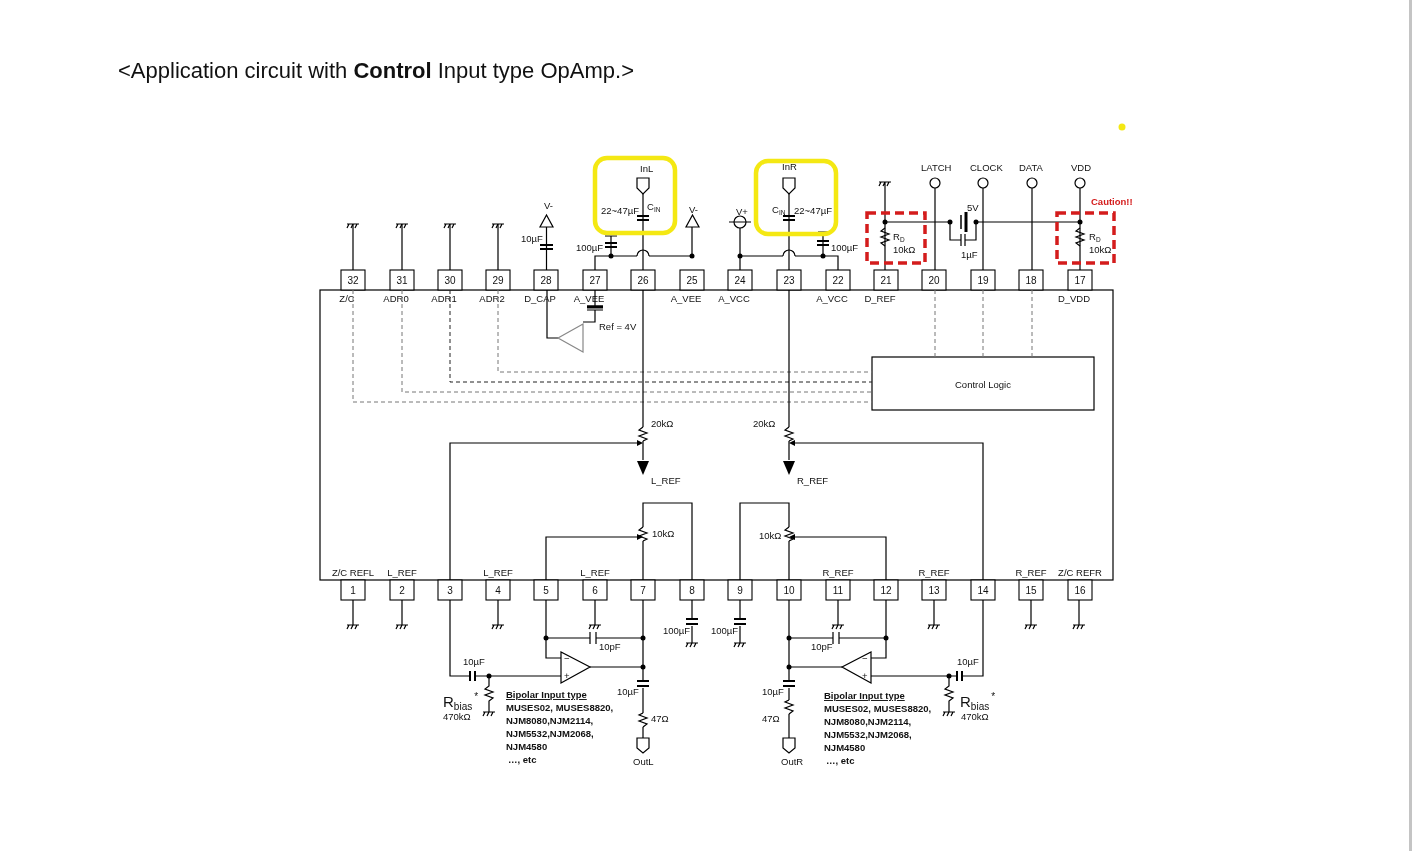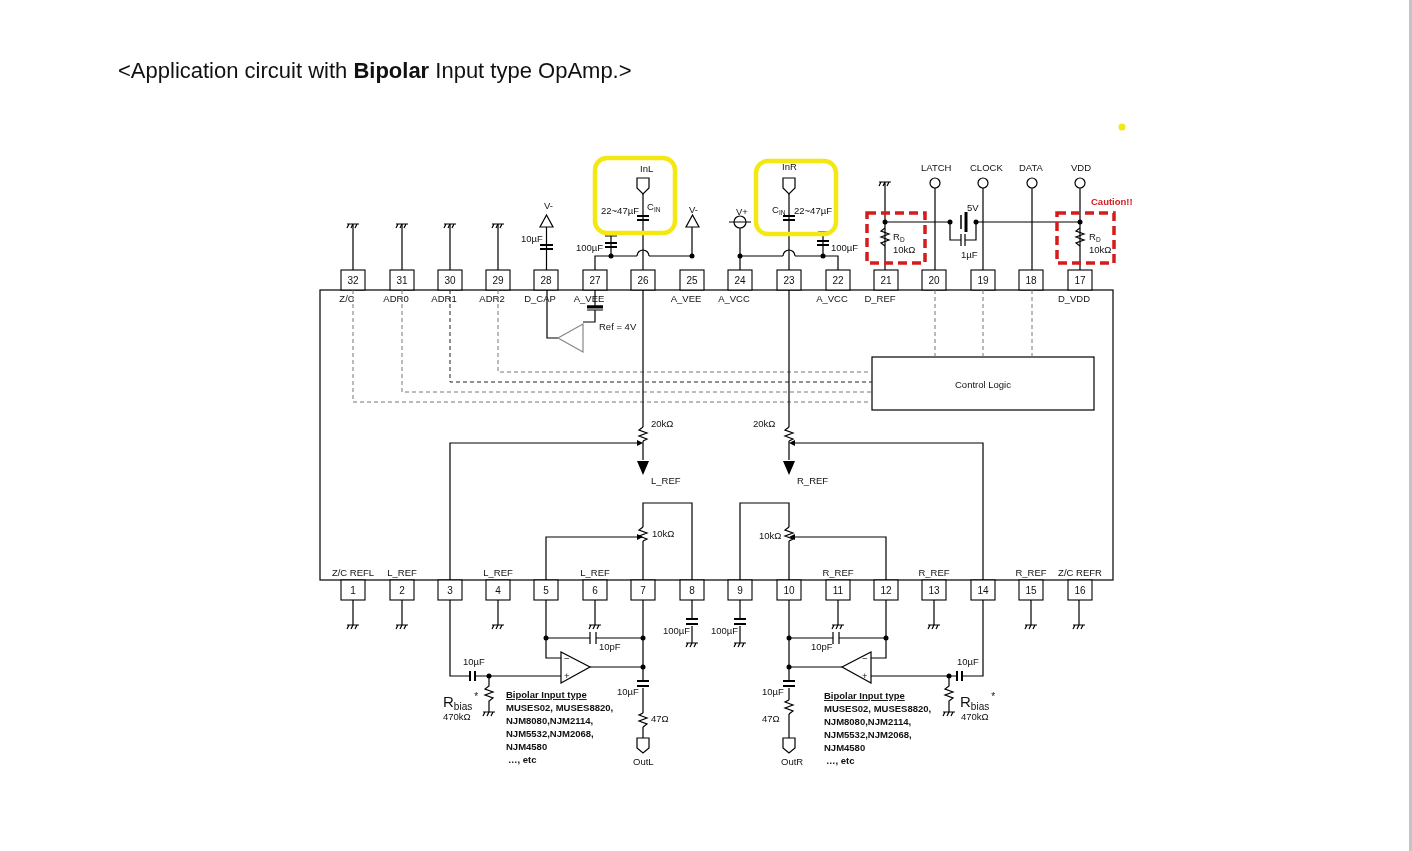--- a/index.html
+++ b/index.html
@@ -15,21 +15,21 @@
   .dash { stroke: #777; stroke-width: 1; stroke-dasharray: 4 3; fill: none; }
   .dashdk { stroke: #222; stroke-width: 1; stroke-dasharray: 4 3; fill: none; }
   .hl-yellow { stroke: #f4e813; stroke-width: 4.5; fill: none; }
   .hl-red { stroke: #d41c1c; stroke-width: 3.5; stroke-dasharray: 9 5; fill: none; }
   .red-text { fill: #d41c1c; font-weight: bold; font-size: 9.5px; }
   .bold { font-weight: bold; }
 </style>
 </head>
 <body>
 
-<div id="page-title"><span>&lt;Application circuit with </span><b>Bipolar</b><span> Input type OpAmp.&gt;</span></div>
+<div id="page-title"><span>&lt;Application circuit with </span><b>Control</b><span> Input type OpAmp.&gt;</span></div>
 
 <div id="scroll-edge"></div>
 
 <svg id="canvas" width="1412" height="851" viewBox="0 0 1412 851">
 
   <circle cx="1122" cy="127" r="3.5" fill="#f4e813"></circle>
 
   <rect x="320" y="290" width="793" height="290" fill="none" stroke="#000" stroke-width="1.2"></rect>
 
   <g id="pins-top">

